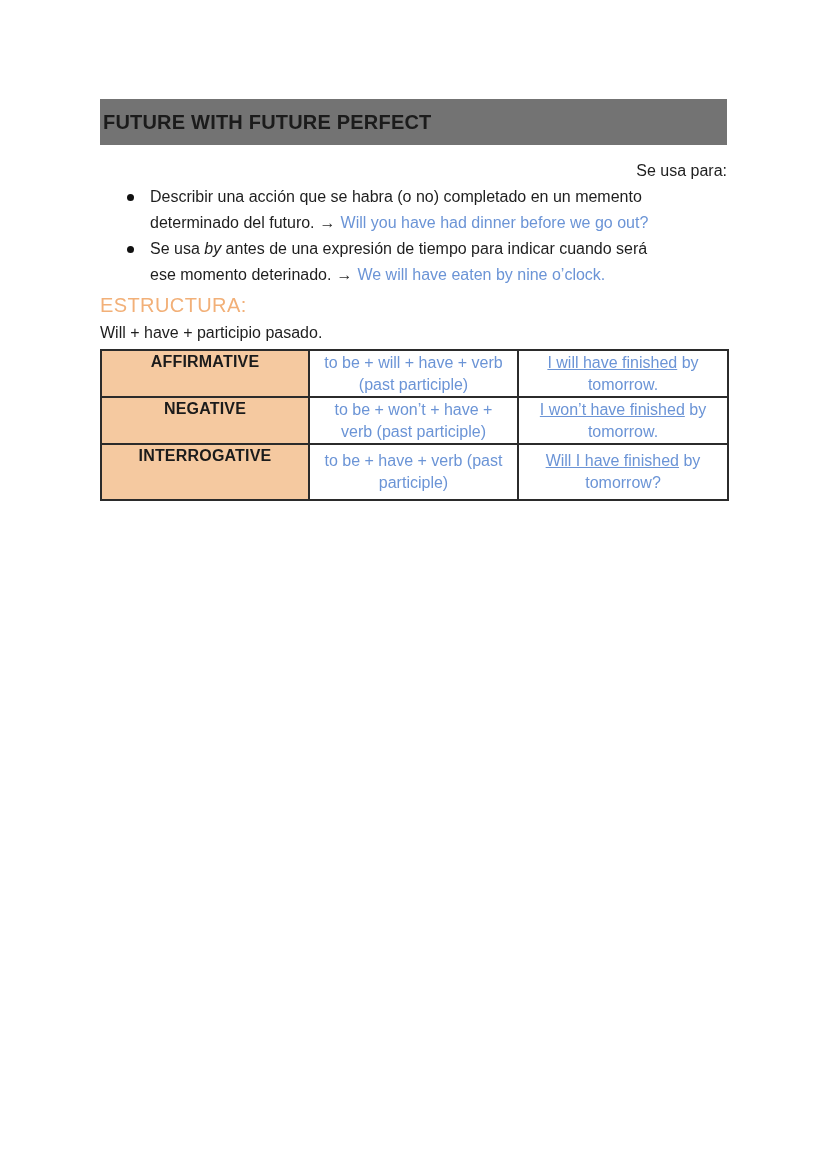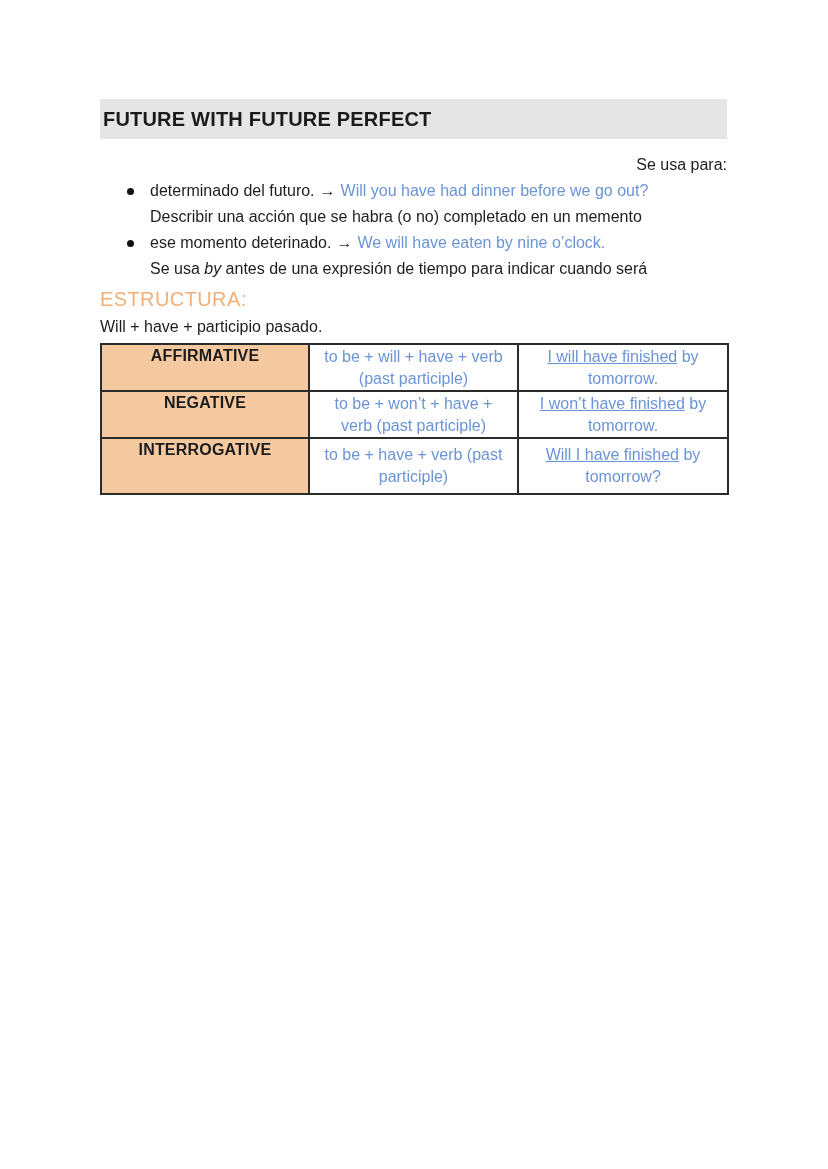--- a/index.html
+++ b/index.html
@@ -16,22 +16,22 @@
     color: #1e1e1e;
     -webkit-font-smoothing: antialiased;
   }
   .content {
     position: absolute;
     left: 100px;
     top: 99px;
     width: 627px;
   }
   .title-bar {
-    background: #e5e5e5;
-    height: 40px;
+    background: #737373;
+    height: 46px;
     display: flex;
     align-items: center;
     padding-left: 3px;
     box-sizing: border-box;
   }
   .title-bar .title-text {
     font-size: 20px;
     font-weight: 700;
     letter-spacing: 0.2px;
     color: #1b1b1b;
@@ -128,28 +128,28 @@
   <div class="title-bar">
     <span class="title-text">FUTURE WITH FUTURE PERFECT</span>
   </div>
 
   <div class="intro">Se usa para:</div>
 
   <div class="bullet-list">
 
     <div class="bullet-item">
       <span class="bullet-dot"></span>
+      <div><span>Describir una acción que se habra (o no) completado en un memento</span></div>
       <div><span>determinado del futuro.</span><span class="arrow">→</span><span class="blue-example">Will you have had dinner before we go out?</span></div>
-      <div><span>Describir una acción que se habra (o no) completado en un memento</span></div>
     </div>
 
     <div class="bullet-item">
       <span class="bullet-dot"></span>
+      <div><span>Se usa </span><span class="italic">by</span><span> antes de una expresión de tiempo para indicar cuando será</span></div>
       <div><span>ese momento deterinado.</span><span class="arrow">→</span><span class="blue-example">We will have eaten by nine o’clock.</span></div>
-      <div><span>Se usa </span><span class="italic">by</span><span> antes de una expresión de tiempo para indicar cuando será</span></div>
     </div>
 
   </div>
 
   <div class="estructura-heading">ESTRUCTURA:</div>
 
   <div class="structure-formula">Will + have + participio pasado.</div>
 
   <table class="grammar-table">
     <tbody>

